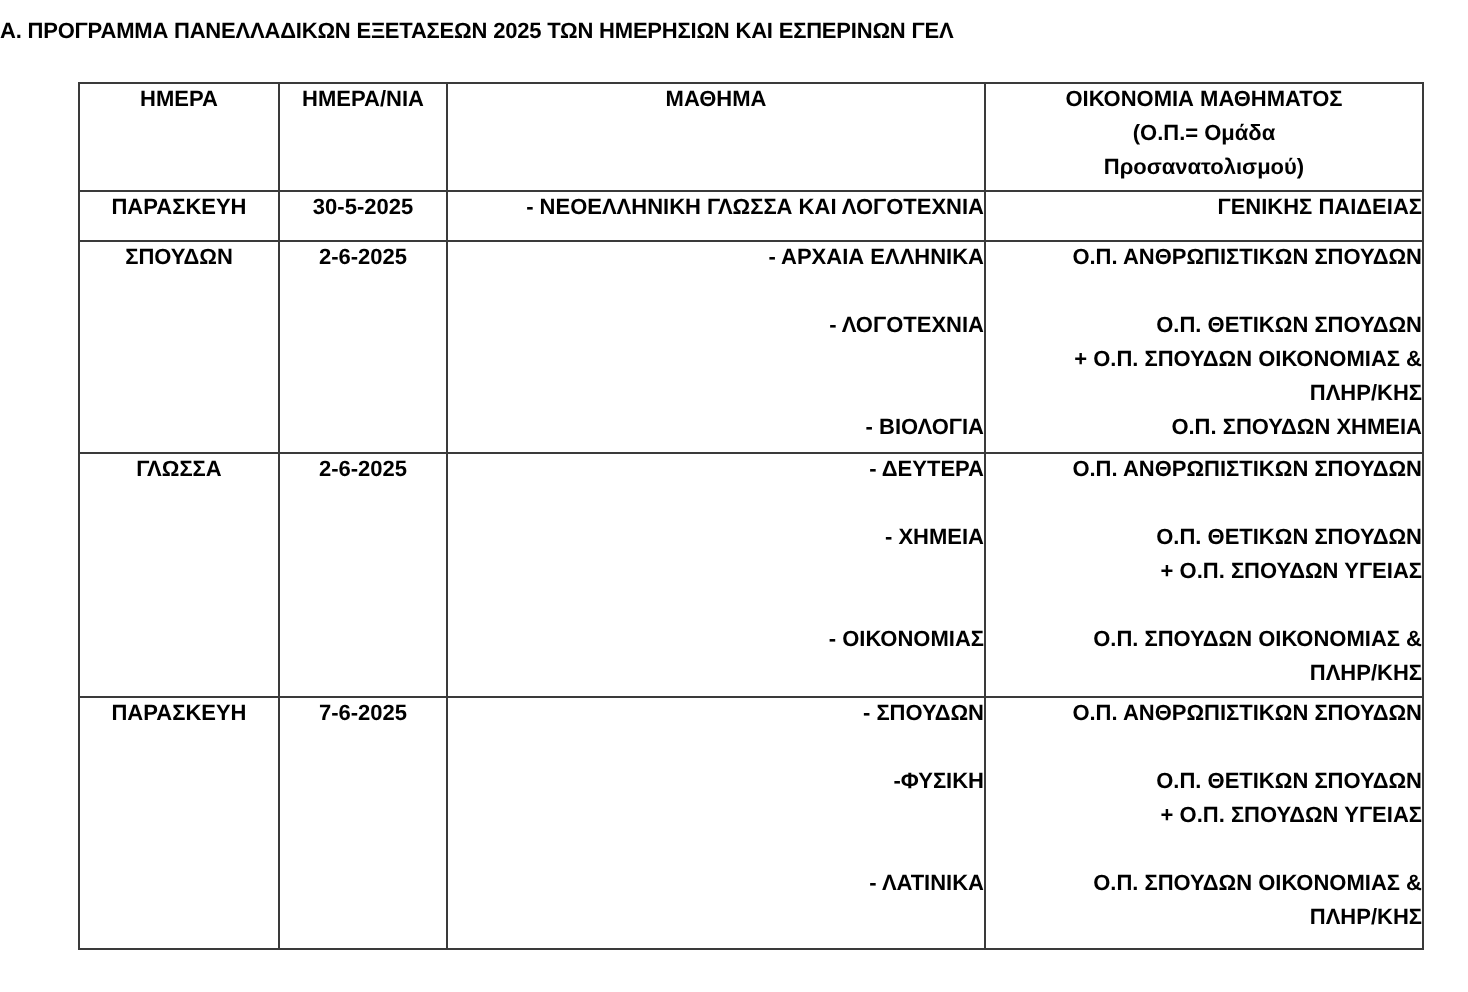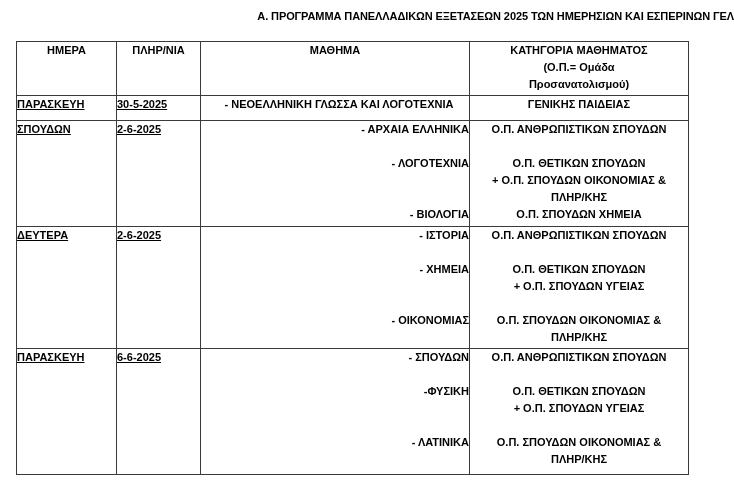--- a/index.html
+++ b/index.html
@@ -13,28 +13,28 @@
       position: relative;
       font-family: "Liberation Sans", "DejaVu Sans", sans-serif;
       color: #000;
       overflow: hidden;
     }
     .doc-title {
       position: absolute;
       left: 0;
       top: 10px;
       width: 734px;
-      text-align: right;
+      text-align: left;
       font-size: 11px;
       font-weight: bold;
       letter-spacing: -0.1px;
     }
     table.schedule {
       position: absolute;
-      left: 16px;
+      left: 39px;
       top: 41px;
       width: 672px;
       border-collapse: collapse;
       font-size: 11px;
       font-weight: bold;
       table-layout: fixed;
     }
     table.schedule td, table.schedule th {
       border: 1px solid #3a3a3a;
       vertical-align: top;
@@ -52,34 +52,33 @@
     th.h-mid {
       vertical-align: middle;
     }
     tr.head-row { height: 54px; }
     th.h-cat {
       vertical-align: top;
       padding-top: 1px;
       line-height: 17px;
     }
     td.day, td.date {
-      text-align: left;
+      text-align: center;
       padding-top: 3px;
-      text-decoration: underline;
     }
     td.subj {
       text-align: right;
       padding-top: 3px;
     }
     td.subj.left {
-      text-align: center;
+      text-align: right;
       padding-left: 8px;
     }
     td.cat {
-      text-align: center;
+      text-align: right;
       padding-left: 6px;
       padding-top: 3px;
     }
     .line { display: block; white-space: nowrap; }
     .gap { display: block; height: 17px; }
     tr.r1 { height: 25px; }
     tr.r2 { height: 106px; }
     tr.r3 { height: 122px; }
     tr.r4 { height: 126px; }
   </style>
@@ -91,24 +90,24 @@
 <table class="schedule">
   <colgroup>
     <col class="c-day">
       <col class="c-date">
       <col class="c-subj">
       <col class="c-cat">
   </colgroup>
   <tbody>
       <tr class="head-row">
     <th class="h-mid">ΗΜΕΡΑ</th>
-    <th class="h-mid">ΠΛΗΡ/ΝΙΑ</th>
+    <th class="h-mid">ΗΜΕΡΑ/ΝΙΑ</th>
     <th class="h-mid">ΜΑΘΗΜΑ</th>
     <th class="h-cat">
-      <span class="line">ΚΑΤΗΓΟΡΙΑ ΜΑΘΗΜΑΤΟΣ</span>
+      <span class="line">ΟΙΚΟΝΟΜΙΑ ΜΑΘΗΜΑΤΟΣ</span>
       <span class="line">(Ο.Π.= Ομάδα</span>
       <span class="line">Προσανατολισμού)</span>
     </th>
   </tr>
 
   <tr class="r1">
     <td class="day">ΠΑΡΑΣΚΕΥΗ</td>
     <td class="date">30-5-2025</td>
     <td class="subj left">
       <span class="line">- ΝΕΟΕΛΛΗΝΙΚΗ ΓΛΩΣΣΑ ΚΑΙ ΛΟΓΟΤΕΧΝΙΑ</span>
@@ -133,44 +132,44 @@
       <span class="line">Ο.Π. ΑΝΘΡΩΠΙΣΤΙΚΩΝ ΣΠΟΥΔΩΝ</span>
       <span class="gap"></span>
       <span class="line">Ο.Π. ΘΕΤΙΚΩΝ ΣΠΟΥΔΩΝ</span>
       <span class="line">+ Ο.Π. ΣΠΟΥΔΩΝ ΟΙΚΟΝΟΜΙΑΣ &amp;</span>
       <span class="line">ΠΛΗΡ/ΚΗΣ</span>
       <span class="line">Ο.Π. ΣΠΟΥΔΩΝ ΧΗΜΕΙΑ</span>
     </td>
   </tr>
 
   <tr class="r3">
-    <td class="day">ΔΕΥΤΕΡΑ</td>
+    <td class="day">ΓΛΩΣΣΑ</td>
     <td class="date">2-6-2025</td>
     <td class="subj">
-      <span class="line">- ΙΣΤΟΡΙΑ</span>
+      <span class="line">- ΔΕΥΤΕΡΑ</span>
       <span class="gap"></span>
       <span class="line">- ΧΗΜΕΙΑ</span>
       <span class="gap"></span>
       <span class="gap"></span>
       <span class="line">- ΟΙΚΟΝΟΜΙΑΣ</span>
     </td>
     <td class="cat">
       <span class="line">Ο.Π. ΑΝΘΡΩΠΙΣΤΙΚΩΝ ΣΠΟΥΔΩΝ</span>
       <span class="gap"></span>
       <span class="line">Ο.Π. ΘΕΤΙΚΩΝ ΣΠΟΥΔΩΝ</span>
       <span class="line">+ Ο.Π. ΣΠΟΥΔΩΝ ΥΓΕΙΑΣ</span>
       <span class="gap"></span>
       <span class="line">Ο.Π. ΣΠΟΥΔΩΝ ΟΙΚΟΝΟΜΙΑΣ &amp;</span>
       <span class="line">ΠΛΗΡ/ΚΗΣ</span>
     </td>
   </tr>
 
   <tr class="r4">
     <td class="day">ΠΑΡΑΣΚΕΥΗ</td>
-    <td class="date">6-6-2025</td>
+    <td class="date">7-6-2025</td>
     <td class="subj">
       <span class="line">- ΣΠΟΥΔΩΝ</span>
       <span class="gap"></span>
       <span class="line">-ΦΥΣΙΚΗ</span>
       <span class="gap"></span>
       <span class="gap"></span>
       <span class="line">- ΛΑΤΙΝΙΚΑ</span>
     </td>
     <td class="cat">
       <span class="line">Ο.Π. ΑΝΘΡΩΠΙΣΤΙΚΩΝ ΣΠΟΥΔΩΝ</span>

